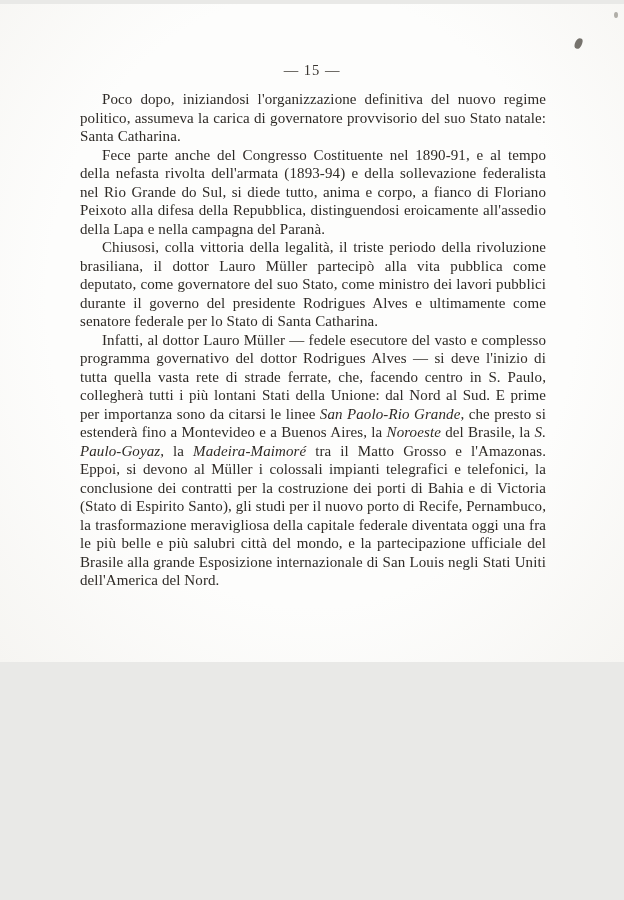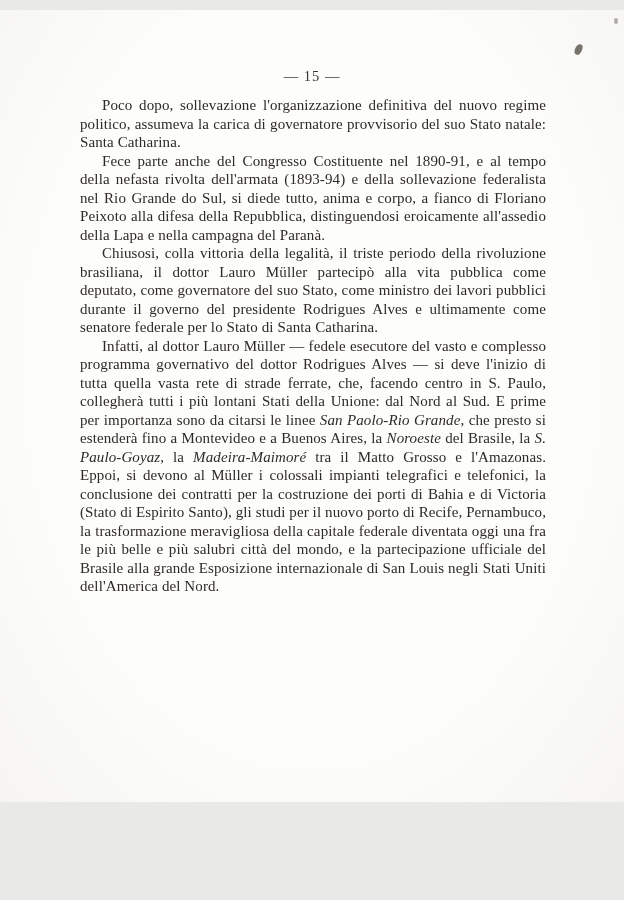--- a/index.html
+++ b/index.html
@@ -3,22 +3,22 @@
 <meta charset="utf-8">
 <style>
   html, body {
     margin: 0;
     padding: 0;
     background: #e9e9e7;
   }
   .page {
     position: relative;
     width: 624px;
-    height: 792px;
-    margin: 10px auto;
+    height: 658px;
+    margin: 4px auto;
     background: #fcfcfa;
     background-image: radial-gradient(ellipse at 50% 45%, #fdfdfc 60%, #f6f5f2 100%);
     overflow: hidden;
     font-family: "Liberation Serif", "DejaVu Serif", serif;
     color: #2e2a26;
   }
   .page-number {
     position: absolute;
     top: 58px;
     left: 0;
@@ -71,18 +71,18 @@
   }
 </style>
 </head>
 <body>
 
 <div class="page">
   <div class="scan-artifact"></div>
   <div class="scan-artifact-2"></div>
   <div class="page-number">— 15 —</div>
   <div class="page-text">
-      <p class="indent"><span>Poco dopo, sollevazione l'organizzazione definitiva del nuovo regime politico, assumeva la carica di governatore provvisorio del suo Stato natale: Santa Catharina.</span></p>
+      <p class="indent"><span>Poco dopo, iniziandosi l'organizzazione definitiva del nuovo regime politico, assumeva la carica di governatore provvisorio del suo Stato natale: Santa Catharina.</span></p>
       <p class="indent"><span>Fece parte anche del Congresso Costituente nel 1890-91, e al tempo della nefasta rivolta dell'armata (1893-94) e della sollevazione federalista nel Rio Grande do Sul, si diede tutto, anima e corpo, a fianco di Floriano Peixoto alla difesa della Repubblica, distinguendosi eroicamente all'assedio della Lapa e nella campagna del Paranà.</span></p>
       <p class="indent"><span>Chiusosi, colla vittoria della legalità, il triste periodo della rivoluzione brasiliana, il dottor Lauro Müller partecipò alla vita pubblica come deputato, come governatore del suo Stato, come ministro dei lavori pubblici durante il governo del presidente Rodrigues Alves e ultimamente come senatore federale per lo Stato di Santa Catharina.</span></p>
       <p class="indent"><span>Infatti, al dottor Lauro Müller — fedele esecutore del vasto e complesso programma governativo del dottor Rodrigues Alves — si deve l'inizio di tutta quella vasta rete di strade ferrate, che, facendo centro in S. Paulo, collegherà tutti i più lontani Stati della Unione: dal Nord al Sud. E prime per importanza sono da citarsi le linee </span><em>San Paolo-Rio Grande</em><span>, che presto si estenderà fino a Montevideo e a Buenos Aires, la </span><em>Noroeste</em><span> del Brasile, la </span><em>S. Paulo-Goyaz</em><span>, la </span><em>Madeira-Maimoré</em><span> tra il Matto Grosso e l'Amazonas. Eppoi, si devono al Müller i colossali impianti telegrafici e telefonici, la conclusione dei contratti per la costruzione dei porti di Bahia e di Victoria (Stato di Espirito Santo), gli studi per il nuovo porto di Recife, Pernambuco, la trasformazione meravigliosa della capitale federale diventata oggi una fra le più belle e più salubri città del mondo, e la partecipazione ufficiale del Brasile alla grande Esposizione internazionale di San Louis negli Stati Uniti dell'America del Nord.</span></p>
     </div>
 </div>
 
 </body></html>

